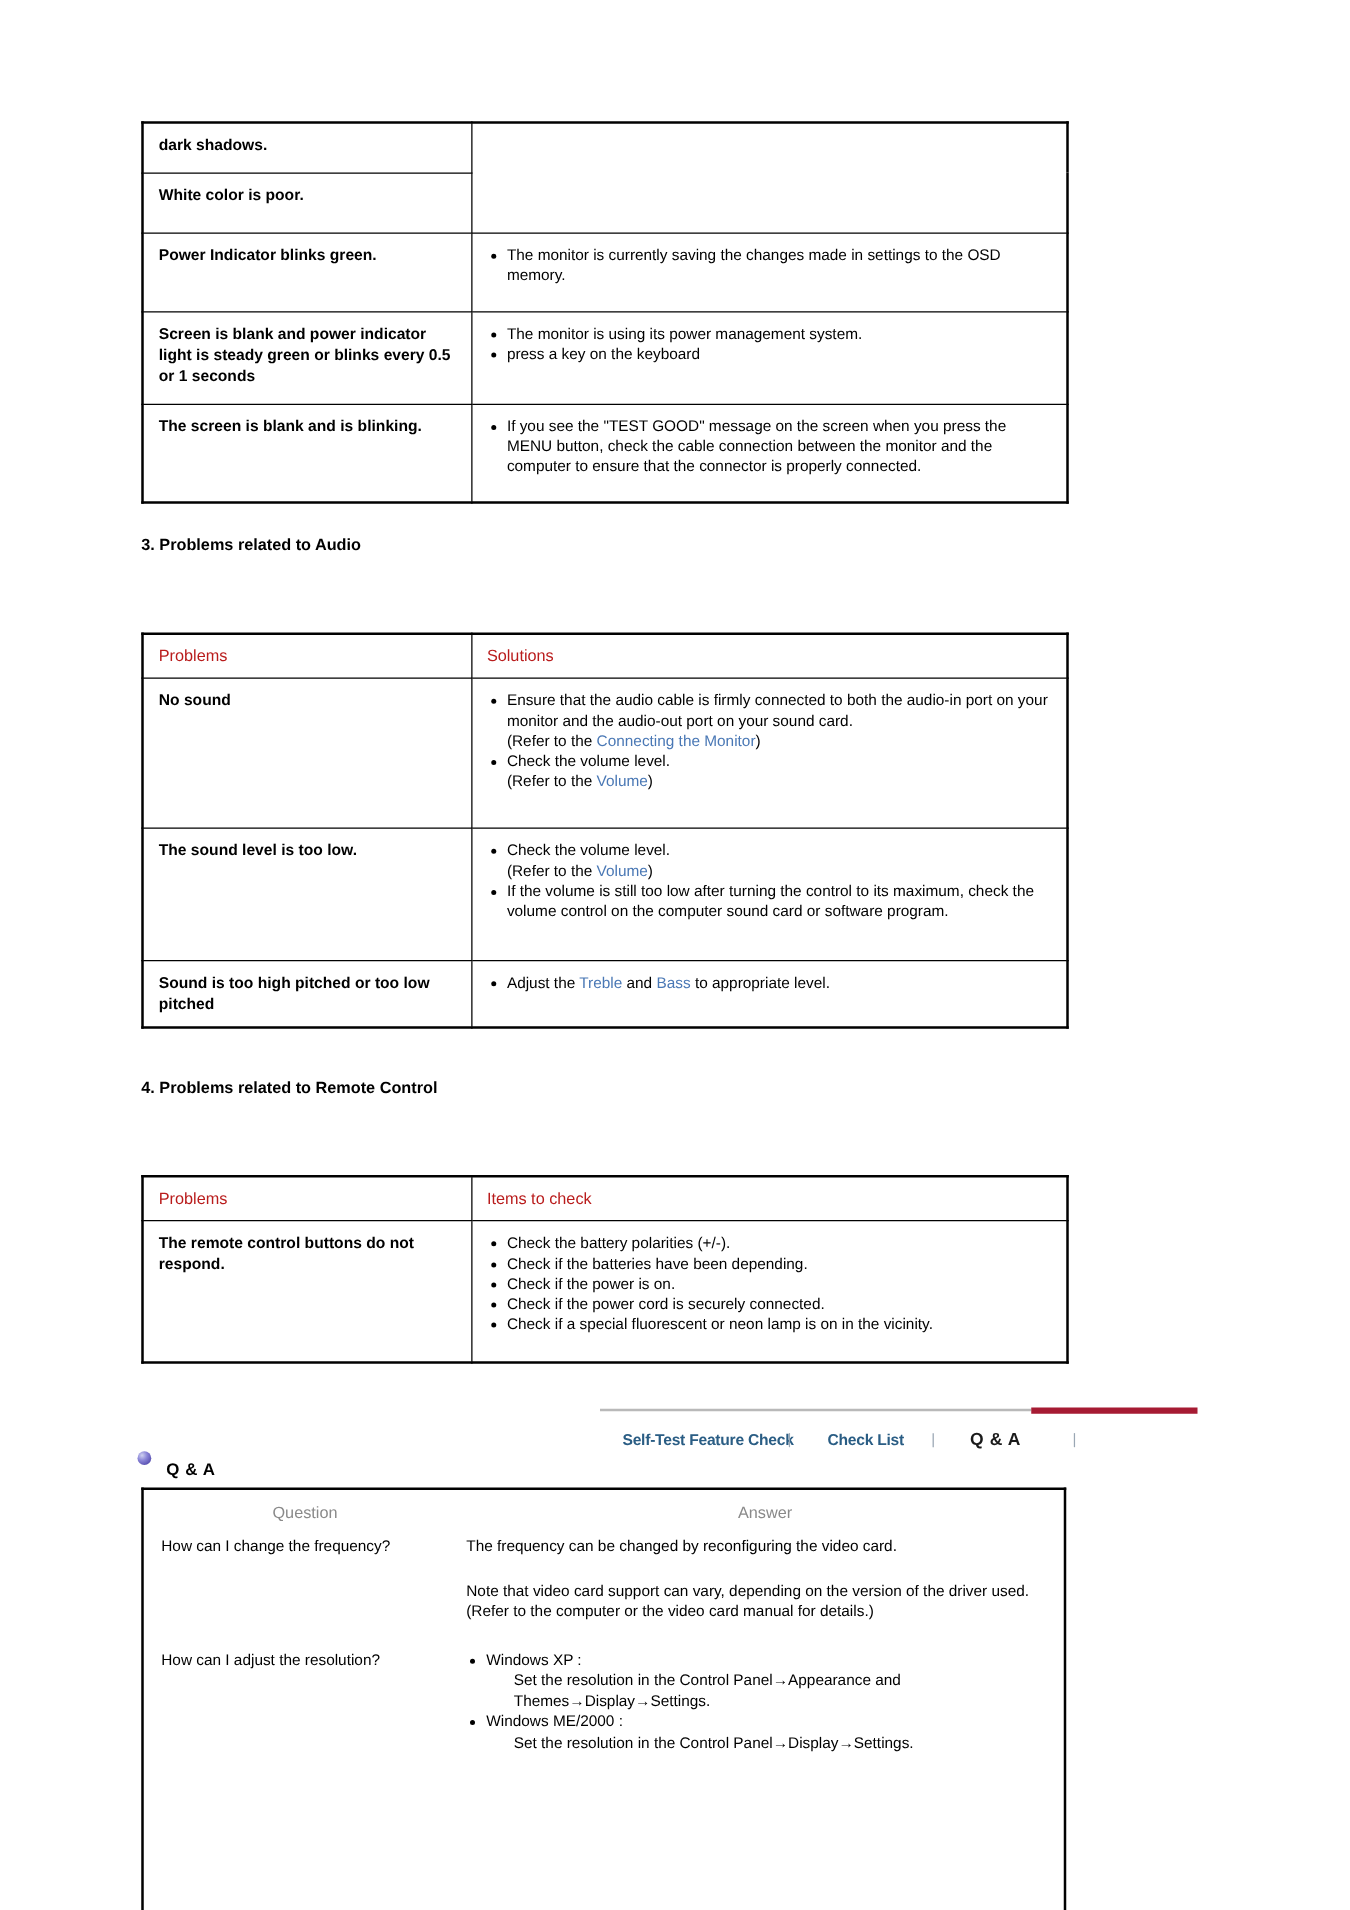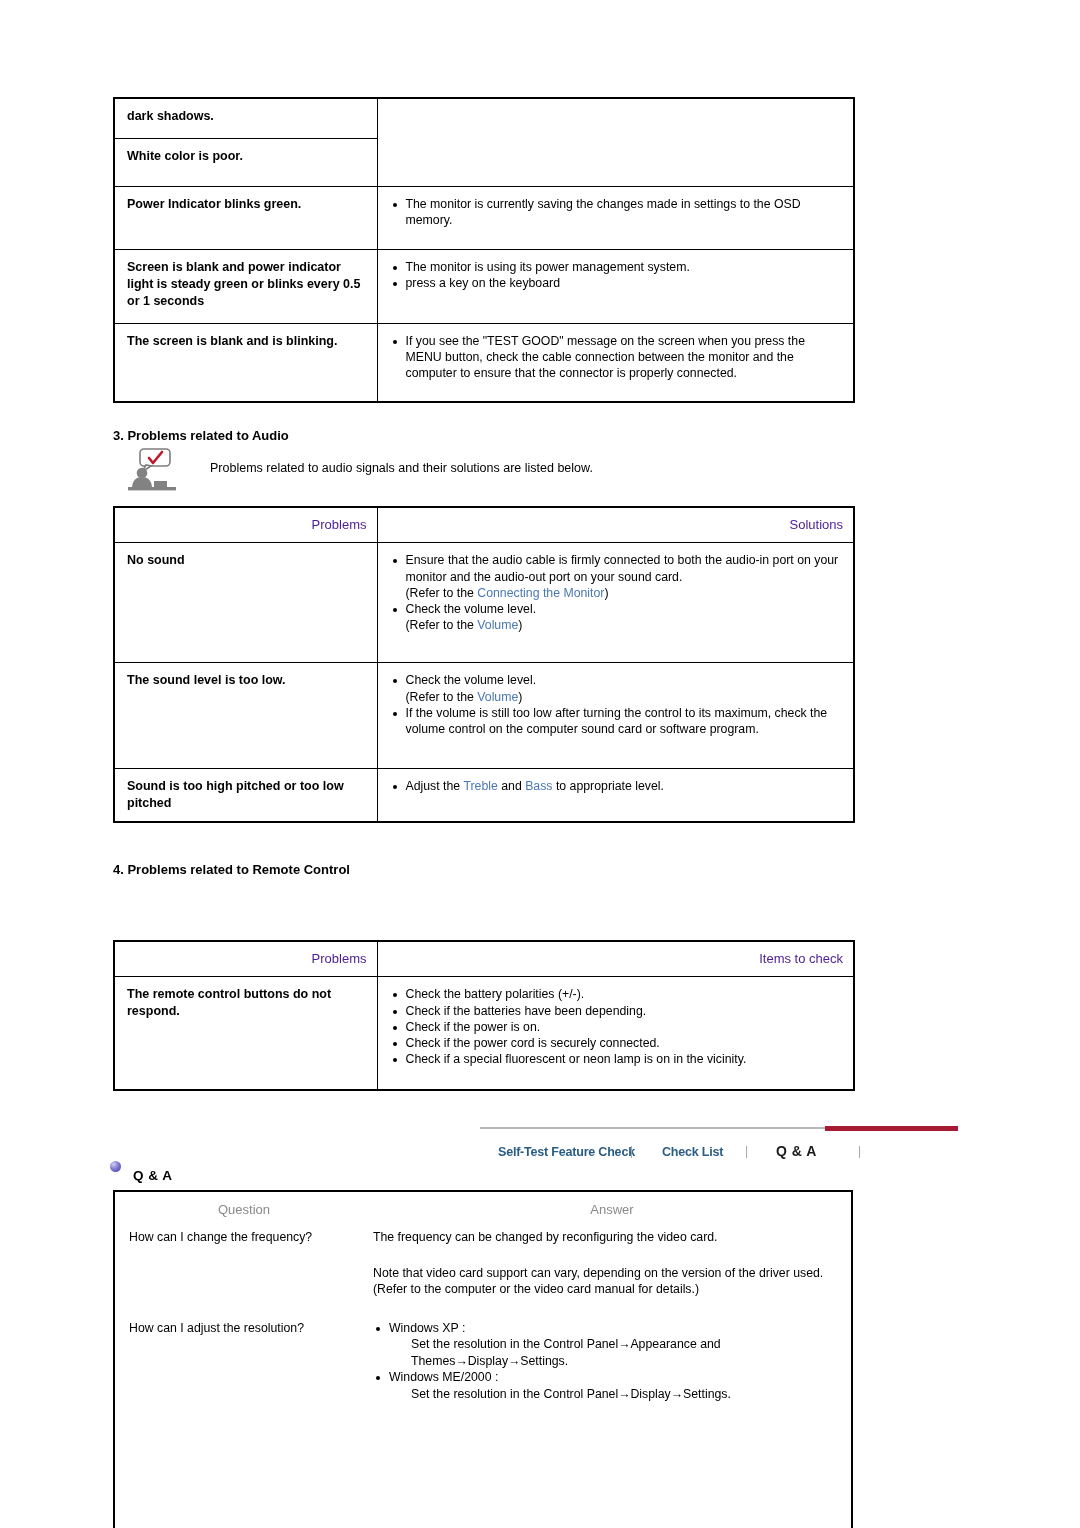--- a/index.html
+++ b/index.html
@@ -23,23 +23,23 @@
     background: #fff;
   }
   .tbl td, .tbl th {
     border: 1px solid #000;
     vertical-align: top;
     padding: 9px 10px 9px 12px;
     font-size: 12.3px;
     line-height: 16.3px;
   }
   .tbl th {
-    text-align: right;
+    text-align: left;
     font-weight: normal;
-    color: #4c1d95;
+    color: #b91c1c;
     font-size: 13px;
     padding-top: 9px;
     padding-bottom: 9px;
   }
   td.prob { font-weight: bold; font-size: 12.5px; line-height: 17px; }
   td.sol  { font-weight: normal; }
 
   ul.b { list-style: none; margin: 0; padding: 0; }
   ul.b > li {
     position: relative;
@@ -197,34 +197,20 @@
           <ul class="b">
             <li>If you see the "TEST GOOD" message on the screen when you press the MENU button, check the cable connection between the monitor and the computer to ensure that the connector is properly connected.</li>
           </ul>
         </td>
       </tr>
     </tbody>
   </table>
 
   <div class="sec-head" style="left:113px; top:428px;">3. Problems related to Audio</div>
 
-  <div class="note-row" style="left:126px; top:447px;">
-    <svg class="icon-note" viewBox="0 0 54 46">
-      <g>
-        <rect x="14" y="2" width="30" height="17" rx="4" ry="4" fill="#ffffff" stroke="#7d7d7d" stroke-width="1.6"></rect>
-        <path d="M20 18 L16 25 L25 19 Z" fill="#ffffff" stroke="#7d7d7d" stroke-width="1.6"></path>
-        <path d="M23 11 L27 16 L36 5" fill="none" stroke="#c0182b" stroke-width="2.6" stroke-linecap="round" stroke-linejoin="round"></path>
-        <circle cx="16" cy="26" r="5.3" fill="#828282"></circle>
-        <path d="M6 41 C6 33 11 30 16 30 C21 30 26 33 26 41 Z" fill="#828282"></path>
-        <rect x="2" y="40" width="48" height="3.4" fill="#828282"></rect>
-        <rect x="28" y="34" width="13" height="6" fill="#828282"></rect>
-      </g>
-    </svg>
-    <div class="note-txt">Problems related to audio signals and their solutions are listed below.</div>
-  </div>
 
   <table class="tbl" id="tbl-audio" style="left:113px; top:506px; width:740px;">
     <colgroup>
         <col style="width:263px">
         <col style="width:477px">
       </colgroup>
     <thead>
       <tr>
         <th>Problems</th>
         <th>Solutions</th>

